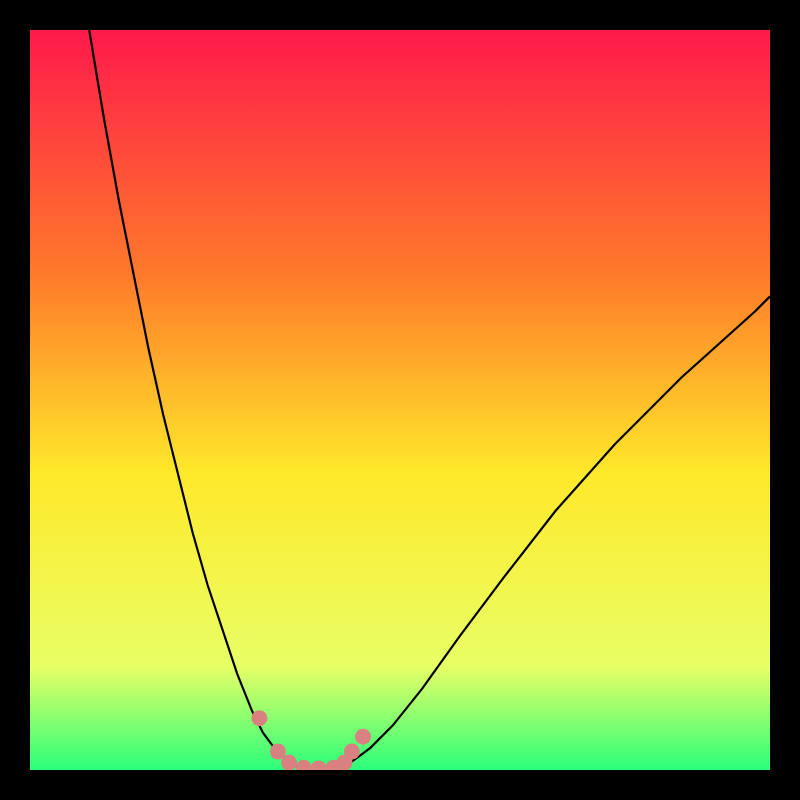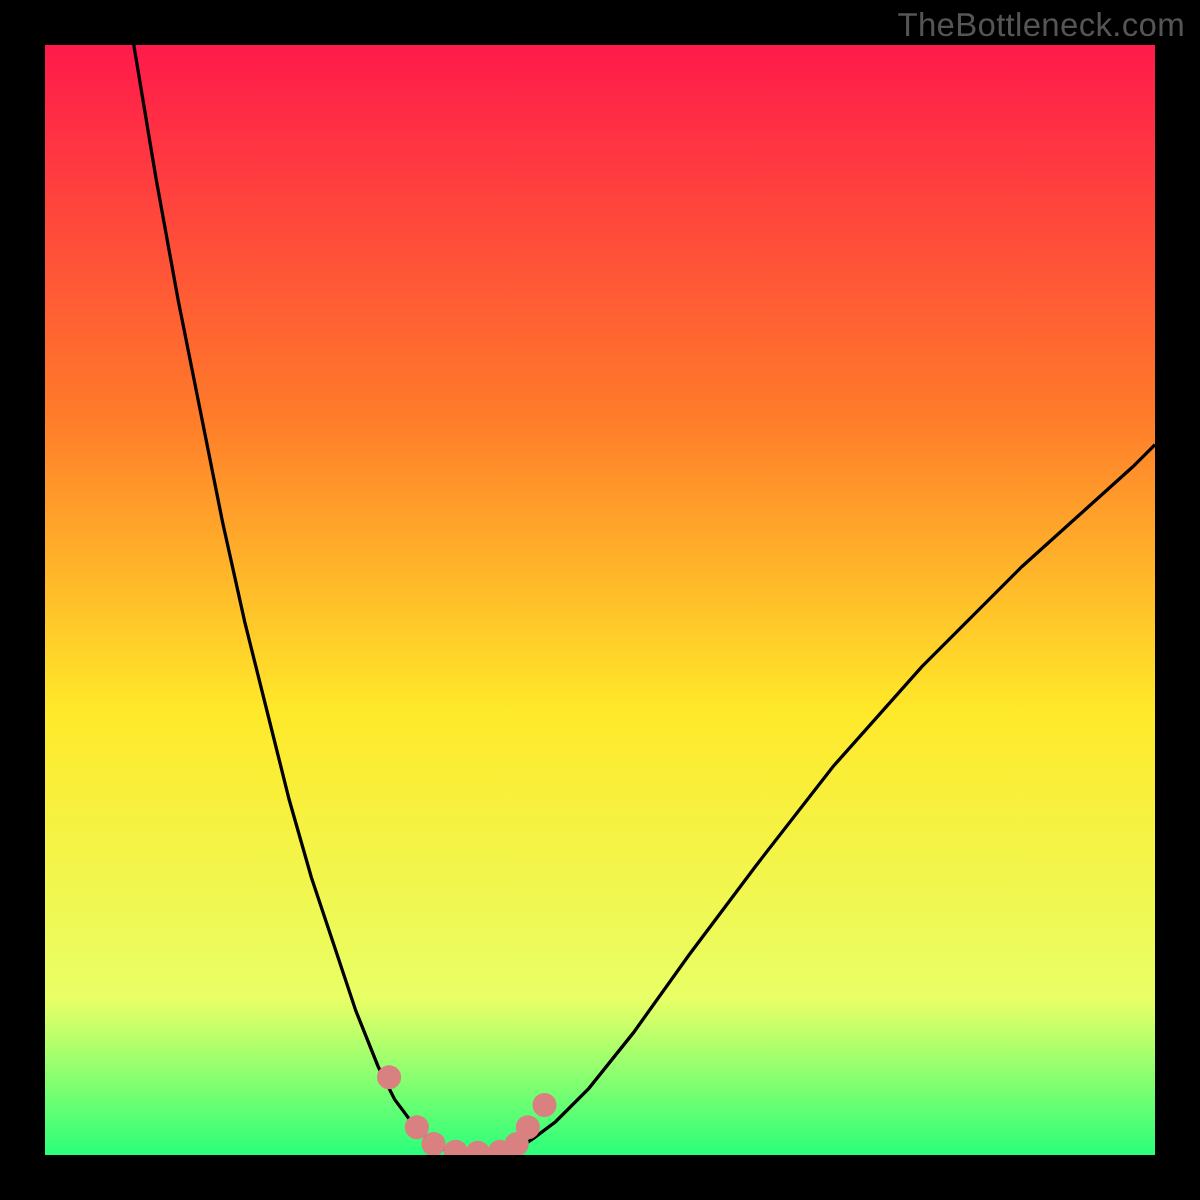--- a/index.html
+++ b/index.html
@@ -33,21 +33,20 @@
     top: 30px;
     width: 740px;
     height: 740px;
   }
   svg { display: block; }
 </style>
 </head>
 <body>
 
 <div class="outer">
-  <div class="watermark">TheBottleneck.com</div>
   <div class="plot-area">
     <svg id="chart-svg" width="740" height="740" viewBox="0 0 740 740">
       <defs>
         <linearGradient id="bg-grad" x1="0" y1="0" x2="0" y2="1">
           <stop id="g0" offset="0%" stop-color="#ff1a4b"></stop>
           <stop id="g1" offset="33%" stop-color="#ff7a2a"></stop>
           <stop id="g2" offset="60%" stop-color="#ffe92a"></stop>
           <stop id="g3" offset="86%" stop-color="#e8ff66"></stop>
           <stop id="g4" offset="100%" stop-color="#2aff7a"></stop>
         </linearGradient>

